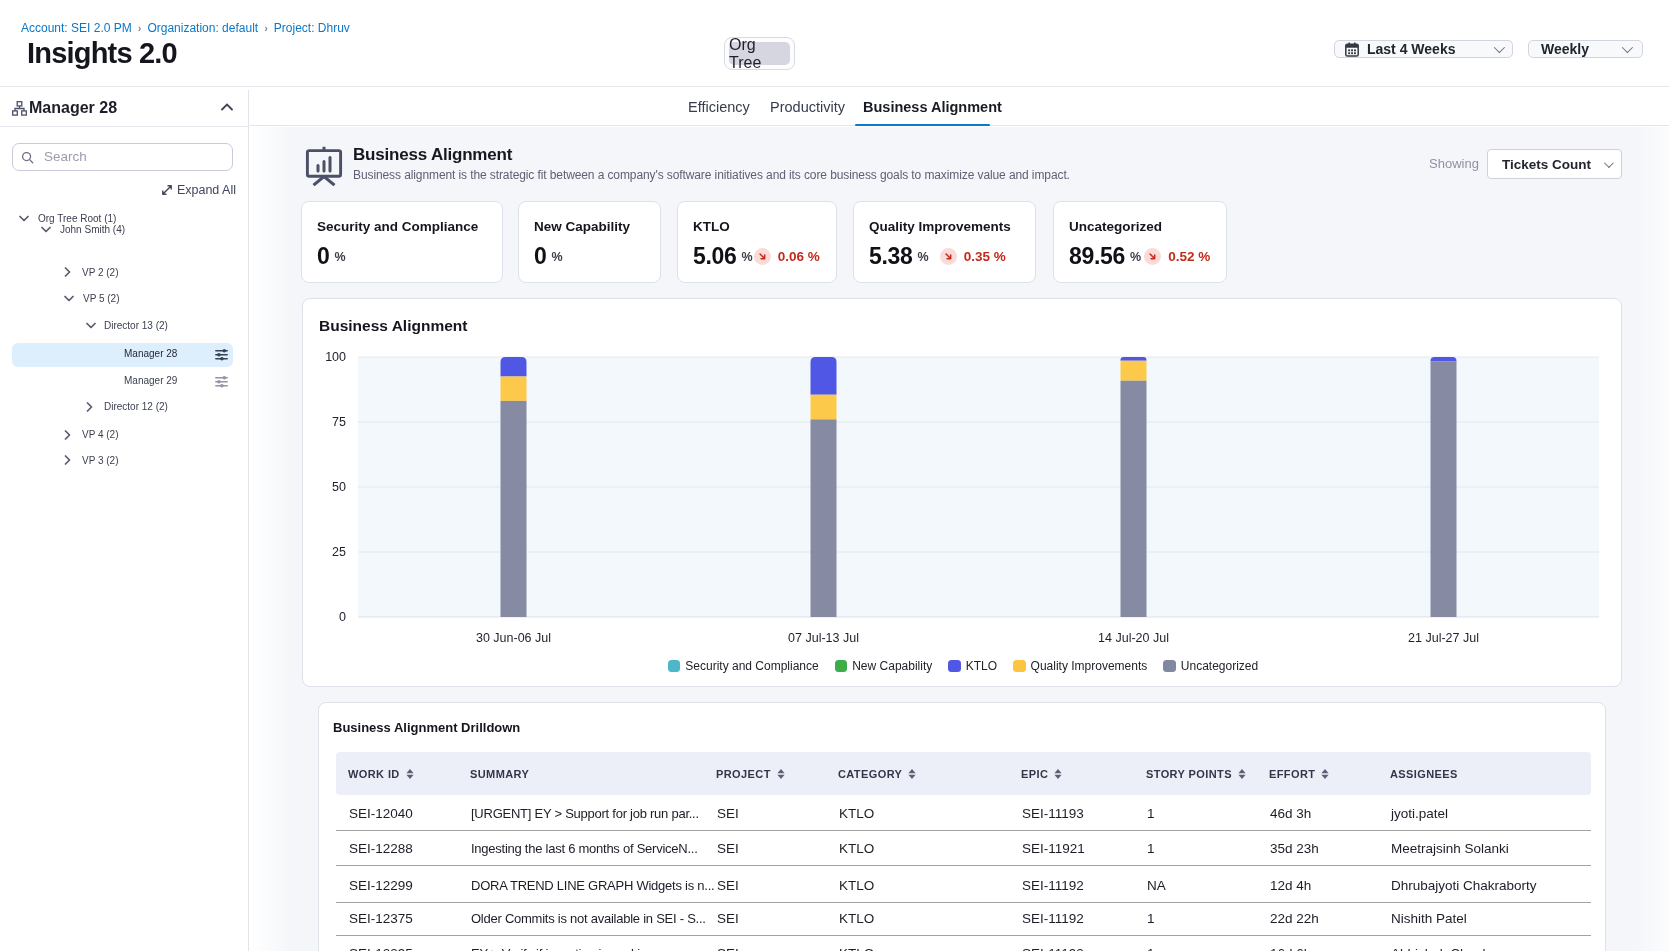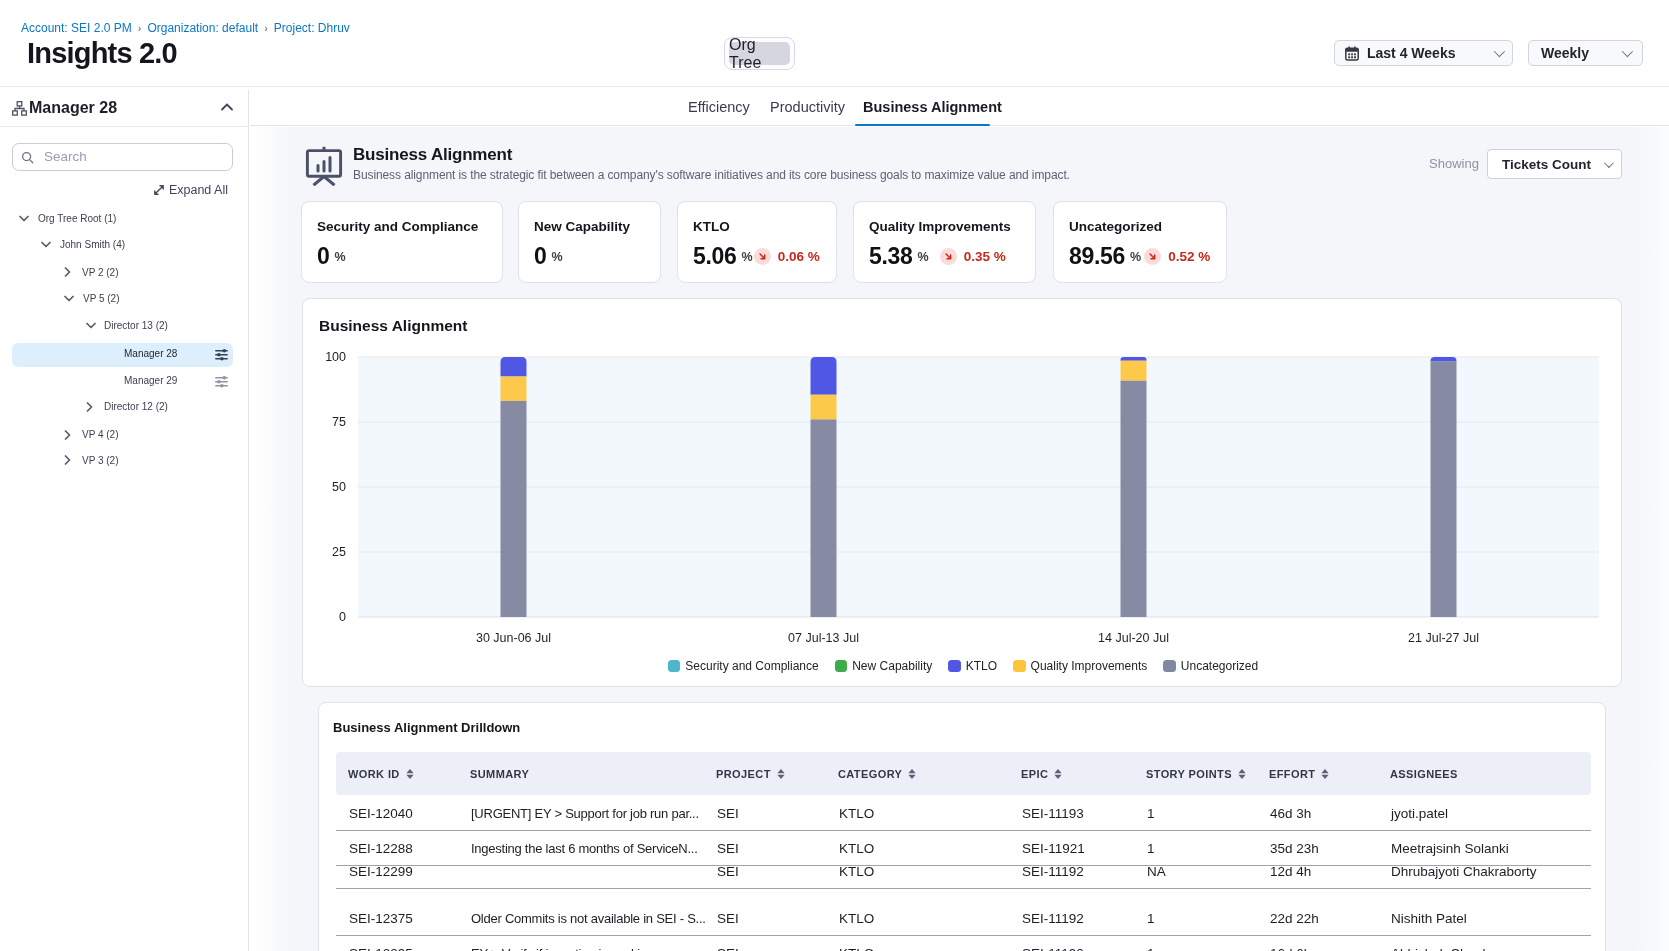--- a/index.html
+++ b/index.html
@@ -10,32 +10,32 @@
 
   
   #hdr { position:absolute; left:0; top:0; width:1669px; height:87px; background:#fff; border-bottom:1px solid #e7e8ee; }
   .crumbs { position:absolute; left:21px; top:21px; font-size:12px; color:#0b77c6; display:flex; align-items:center; gap:6px; }
   .crumbs .sep { color:#858899; font-size:11px; font-weight:700; }
   .crumbs a { color:#0b77c6; text-decoration:none; }
   #h1 { position:absolute; left:27px; top:37px; font-size:29px; font-weight:700; color:#15161d; letter-spacing:-0.8px; }
   #orgtree { position:absolute; left:724px; top:37px; width:71px; height:33px; background:#fdfdfe; border:1px solid #d8dae5; border-radius:8px; }
   #orgtree .seg { position:absolute; left:4px; top:4px; right:4px; bottom:4px; background:#d5d6e0; border-radius:5px;
      display:flex; align-items:center; justify-content:center; font-size:16px; font-weight:500; color:#1e1f29; }
-  .topbtn { position:absolute; top:40px; height:26px; background:#f8f9fb; border:1px solid #d2d5e0; border-radius:5px;
+  .topbtn { position:absolute; top:40px; height:18px; background:#f8f9fb; border:1px solid #d2d5e0; border-radius:5px;
      display:flex; align-items:center; font-size:14px; font-weight:600; color:#22242e; }
   #btn-weeks { left:1334px; width:179px; padding:0 10px; }
   #btn-weekly { left:1528px; width:115px; padding:0 12px; }
   .chev-dn { width:8px; height:8px; border-right:1.6px solid #6d7183; border-bottom:1.6px solid #6d7183; transform:rotate(45deg) translateY(-2px); }
 
   
   #side { position:absolute; left:0; top:90px; width:249px; height:861px; background:#fff; border-right:1px solid #e2e4ea; }
   #side-hdr { position:absolute; left:0; top:0; width:248px; height:37px; border-bottom:1px solid #e7e8ee; }
   #side-hdr .ttl { position:absolute; left:29px; top:9px; font-size:16px; font-weight:700; color:#1d1e28; }
   #search { position:absolute; left:12px; top:53px; width:221px; height:28px; border:1px solid #c9cbd8; border-radius:7px; background:#fff; }
-  #expand { position:absolute; right:20px; top:93px; font-size:12.5px; font-weight:500; color:#40465a; display:flex; align-items:center; gap:4px; }
+  #expand { position:absolute; right:12px; top:93px; font-size:12.5px; font-weight:500; color:#40465a; display:flex; align-items:center; gap:4px; }
   .trow { position:absolute; height:24px; display:flex; align-items:center; font-size:10px; color:#3c4051; }
   .sel { position:absolute; left:12px; width:221px; background:#ddeffc; border-radius:6px; height:24px; }
   .cv path { fill:none; stroke:#565b6e; stroke-width:1.7; stroke-linecap:round; stroke-linejoin:round; }
   .tune { width:13px; height:12px; }
 
   
   #tabs { position:absolute; left:250px; top:90px; width:1419px; height:36px; background:#fff; border-bottom:1px solid #e3e5eb; }
   .tab { position:absolute; top:9px; font-size:14.5px; color:#383c4c; }
   #tab-underline { position:absolute; left:605px; top:33.5px; width:135px; height:2.5px; background:#0b78ca; border-radius:2px; }
   #content { position:absolute; left:250px; top:127px; width:1419px; height:824px;
@@ -137,21 +137,21 @@
       </svg>
     <span>Expand All</span>
   </div>
   <div id="tree">
     <div class="trow" style="left:19px;top:116.5px">
         <svg class="cv" width="10" height="7" viewBox="0 0 10 7">
           <path d="M1 1.5 L5 5.5 L9 1.5"></path>
         </svg>
         <span style="margin-left:9px">Org Tree Root (1)</span>
       </div>
-    <div class="trow" style="left:41px;top:142px">
+    <div class="trow" style="left:41px;top:127px">
         <svg class="cv" width="10" height="7" viewBox="0 0 10 7">
           <path d="M1 1.5 L5 5.5 L9 1.5"></path>
         </svg>
         <span style="margin-left:9px">John Smith (4)</span>
       </div>
     <div class="trow" style="left:64px;top:170px">
         <svg class="cv" width="7" height="10" viewBox="0 0 7 10">
           <path d="M1.5 1 L5.5 5 L1.5 9"></path>
         </svg>
         <span style="margin-left:11px">VP 2 (2)</span>
@@ -389,22 +389,23 @@
     <div class="tr" style="top:127.5px">
       <div class="td" style="left:13px">SEI-12288</div>
       <div class="td sum" style="left:135px">Ingesting the last 6 months of ServiceN...</div>
       <div class="td" style="left:381px">SEI</div>
       <div class="td" style="left:503px">KTLO</div>
       <div class="td" style="left:686px">SEI-11921</div>
       <div class="td" style="left:811px">1</div>
       <div class="td" style="left:934px">35d 23h</div>
       <div class="td" style="left:1055px">Meetrajsinh Solanki</div>
     </div>
-    <div class="tr" style="top:151px">
+    <div class="tr" style="top:165px">
       <div class="td" style="left:13px">SEI-12299</div>
+      <div class="td sum" style="left:135px">DORA TREND LINE GRAPH Widgets is n...</div>
       <div class="td" style="left:381px">SEI</div>
       <div class="td" style="left:503px">KTLO</div>
       <div class="td" style="left:686px">SEI-11192</div>
       <div class="td" style="left:811px">NA</div>
       <div class="td" style="left:934px">12d 4h</div>
       <div class="td" style="left:1055px">Dhrubajyoti Chakraborty</div>
     </div>
     <div class="tr" style="top:197.5px">
       <div class="td" style="left:13px">SEI-12375</div>
       <div class="td sum" style="left:135px">Older Commits is not available in SEI - S...</div>

